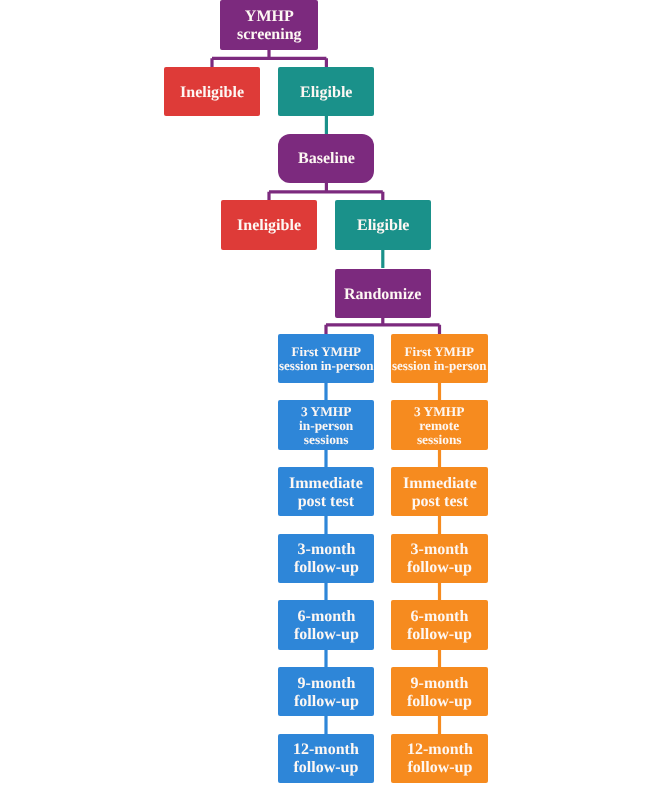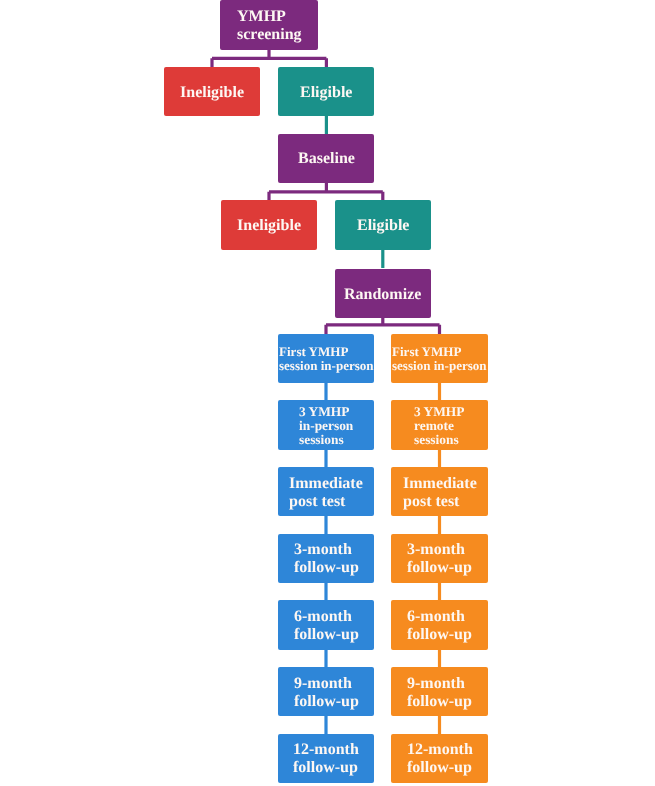--- a/index.html
+++ b/index.html
@@ -9,21 +9,21 @@
     font-family:"Liberation Serif", serif;
     -webkit-font-smoothing:antialiased;
     text-rendering:geometricPrecision;
   }
   #stage { position:relative; width:655px; height:786px; background:#ffffff; }
   #edges { position:absolute; left:0; top:0; }
   .edge { fill:none; stroke-width:3.2; stroke-linecap:butt; stroke-linejoin:round; }
   .node {
     position:absolute;
     display:flex; align-items:center; justify-content:center;
-    text-align:left; color:#fdf7f3; font-weight:bold;
+    text-align:center; color:#fdf7f3; font-weight:bold;
     border-radius:2px; box-sizing:border-box; overflow:hidden;
   }
   .node .label { display:block; will-change:transform; }
   .node .line  { display:block; white-space:pre; }
 </style>
 </head>
 <body style="background: rgb(255, 255, 255);">
 
 <div id="stage" style="background: rgb(255, 255, 255);">
   <svg id="edges" width="655" height="786" viewBox="0 0 655 786">
@@ -54,21 +54,21 @@
   <div class="node" style="left: 163.7px; top: 67px; width: 96.3px; height: 49.3px; background: rgb(222, 59, 56); font-size: 16px; line-height: 18px; color: rgb(253, 247, 243);">
     <div class="label" style="transform:translate3d(0,1px,0)">
       <span class="line">Ineligible</span>
     </div>
   </div>
   <div class="node" style="left: 278.4px; top: 67px; width: 96px; height: 49.3px; background: rgb(26, 145, 138); font-size: 16px; line-height: 18px; color: rgb(253, 247, 243);">
     <div class="label" style="transform:translate3d(0,1px,0)">
       <span class="line">Eligible</span>
     </div>
   </div>
-  <div class="node" style="left: 278.4px; top: 133.7px; width: 96px; height: 49.3px; background: rgb(124, 42, 126); font-size: 16px; line-height: 18px; color: rgb(253, 247, 243);">
+  <div class="node" style="left: 278.4px; top: 133.7px; width: 96px; height: 49.3px; background: rgb(124, 42, 126); font-size: 16px; line-height: 18px; color: rgb(253, 247, 243); border-radius: 12px;">
     <div class="label" style="transform:translate3d(0,1px,0)">
       <span class="line">Baseline</span>
     </div>
   </div>
   <div class="node" style="left: 220.7px; top: 200.3px; width: 96.3px; height: 49.3px; background: rgb(222, 59, 56); font-size: 16px; line-height: 18px; color: rgb(253, 247, 243);">
     <div class="label" style="transform:translate3d(0,1px,0)">
       <span class="line">Ineligible</span>
     </div>
   </div>
   <div class="node" style="left: 334.8px; top: 200.3px; width: 96px; height: 49.3px; background: rgb(26, 145, 138); font-size: 16px; line-height: 18px; color: rgb(253, 247, 243);">

